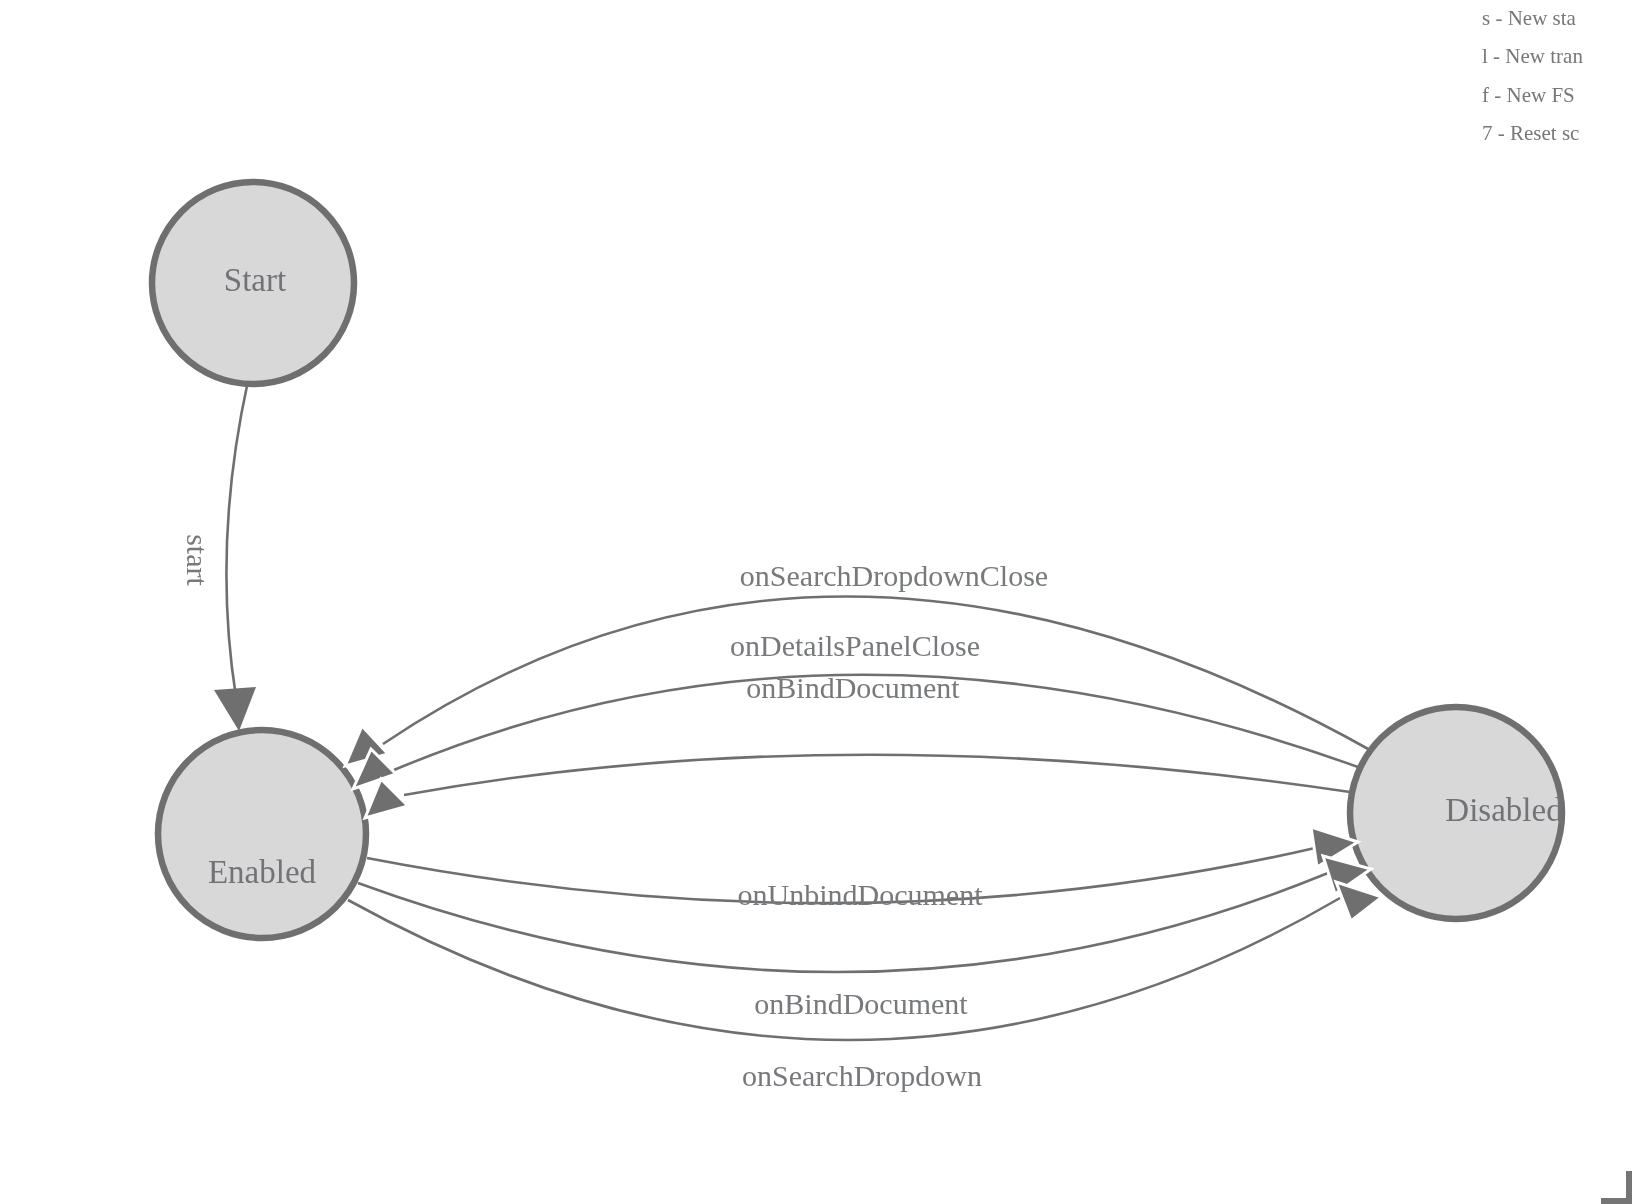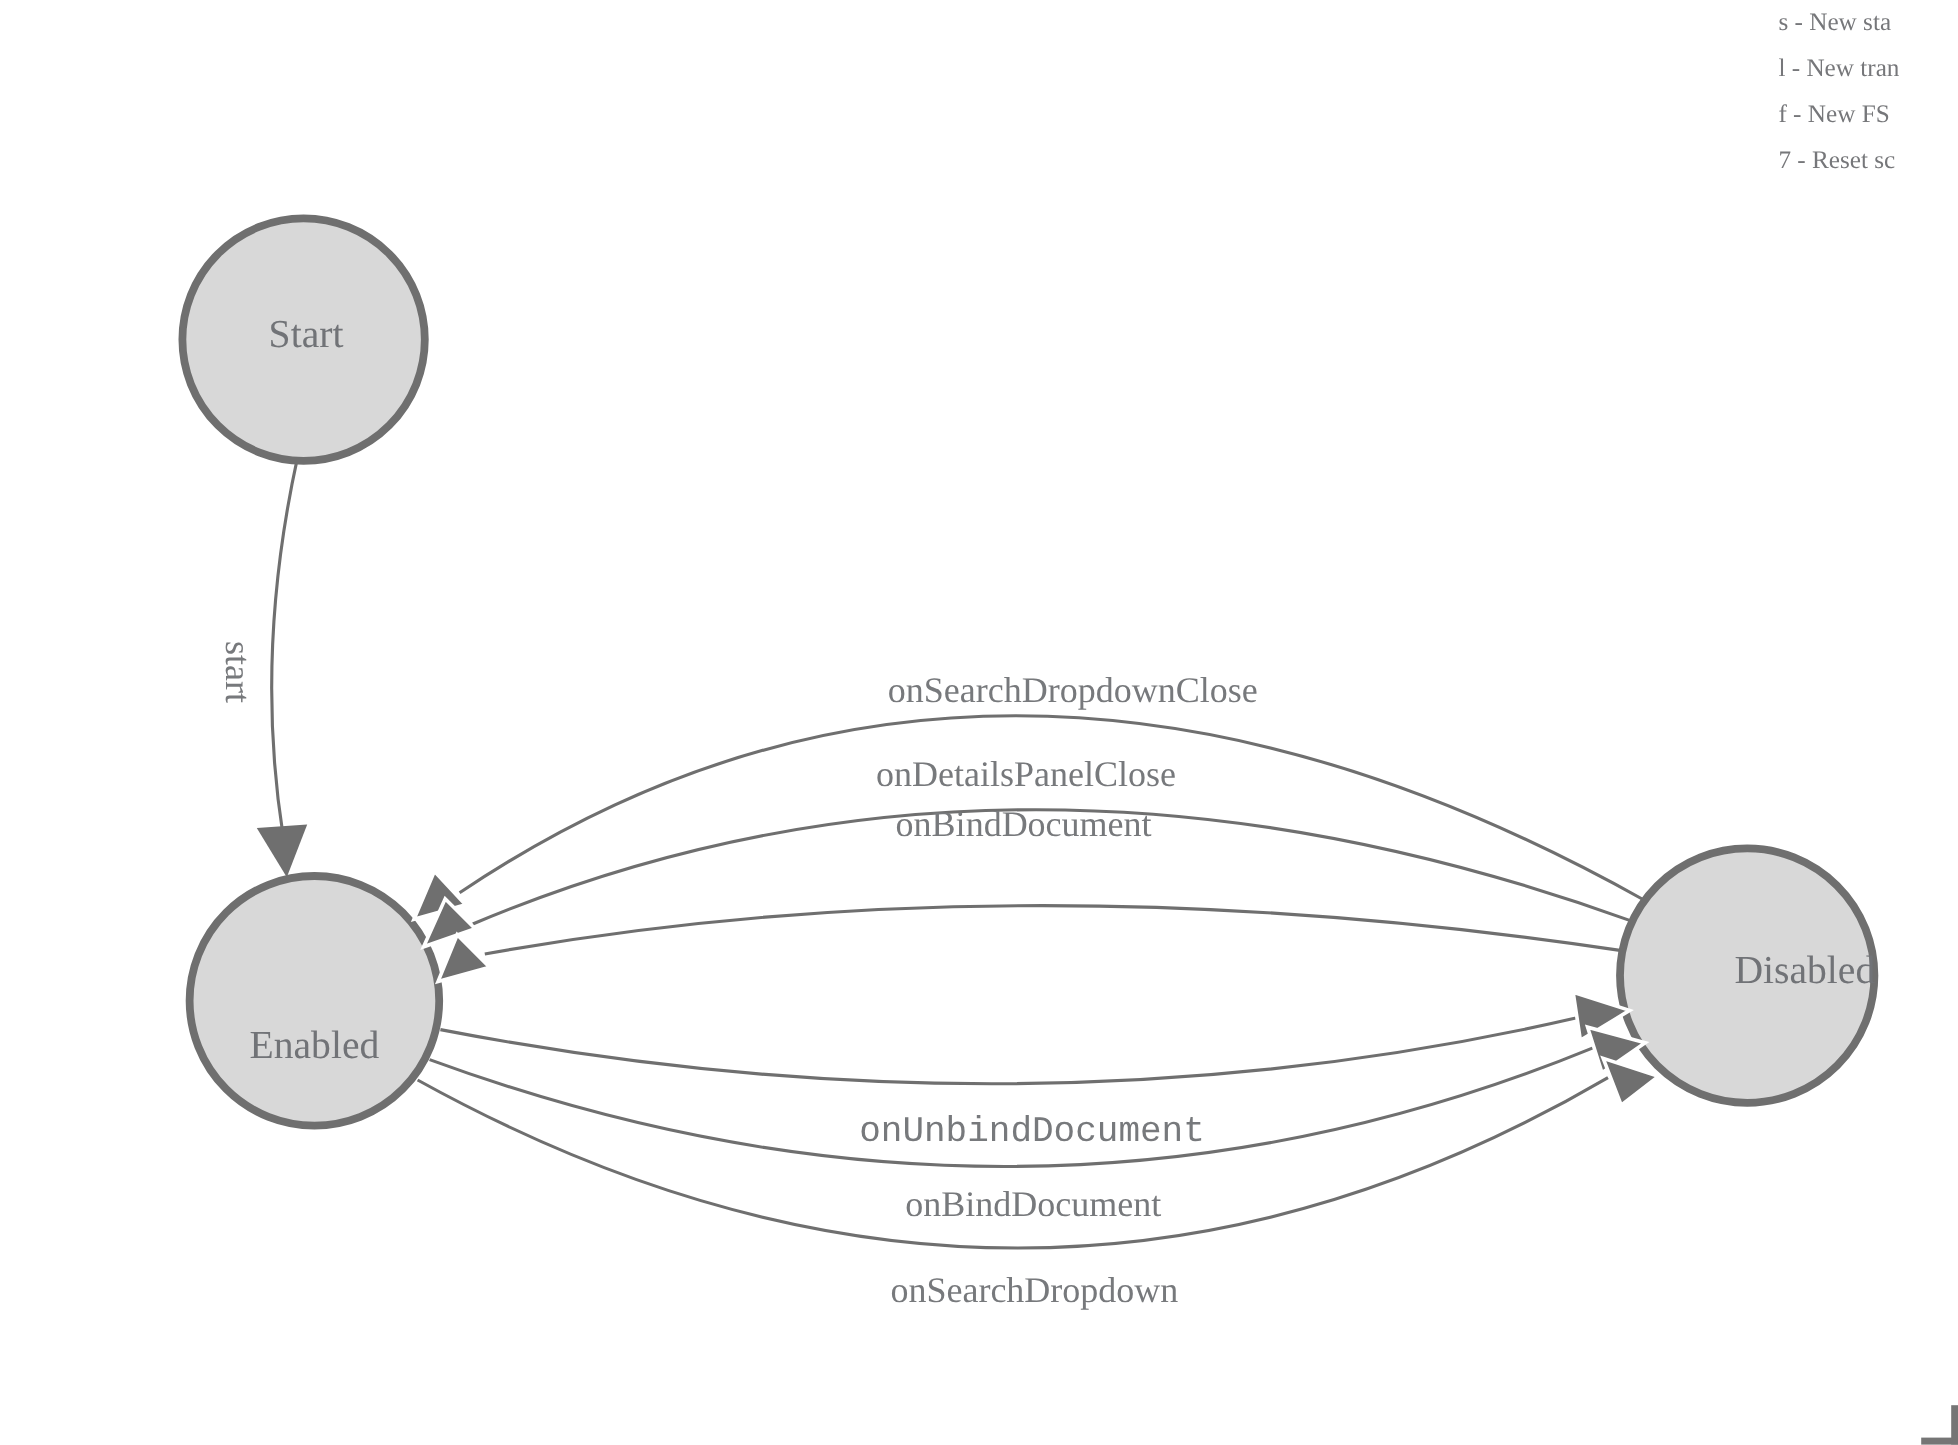--- a/index.html
+++ b/index.html
@@ -76,21 +76,21 @@
 </svg>
 
 <div class="state-label" style="left:255px;top:280px;">Start</div>
 <div class="state-label" style="left:262px;top:872px;">Enabled</div>
 <div class="state-label" style="left:1504px;top:810px;">Disabled</div>
 
 <div class="edge-label rotated" style="left:197px;top:560px;">start</div>
 <div class="edge-label" style="left:894px;top:576px;">onSearchDropdownClose</div>
 <div class="edge-label" style="left:855px;top:646px;text-align:center;">onDetailsPanelClose</div>
 <div class="edge-label" style="left:853px;top:688px;">onBindDocument</div>
-<div class="edge-label" style="left:860px;top:944px;font-family:Liberation Mono, monospace;">onUnbindDocument</div>
+<div class="edge-label" style="left:860px;top:895px;">onUnbindDocument</div>
 <div class="edge-label" style="left:861px;top:1004px;">onBindDocument</div>
 <div class="edge-label" style="left:862px;top:1076px;">onSearchDropdown</div>
 
 <div id="shortcut-legend">
   <div>s - New sta</div>
   <div>l - New tran</div>
   <div>f - New FS</div>
   <div>7 - Reset sc</div>
 </div>
 

